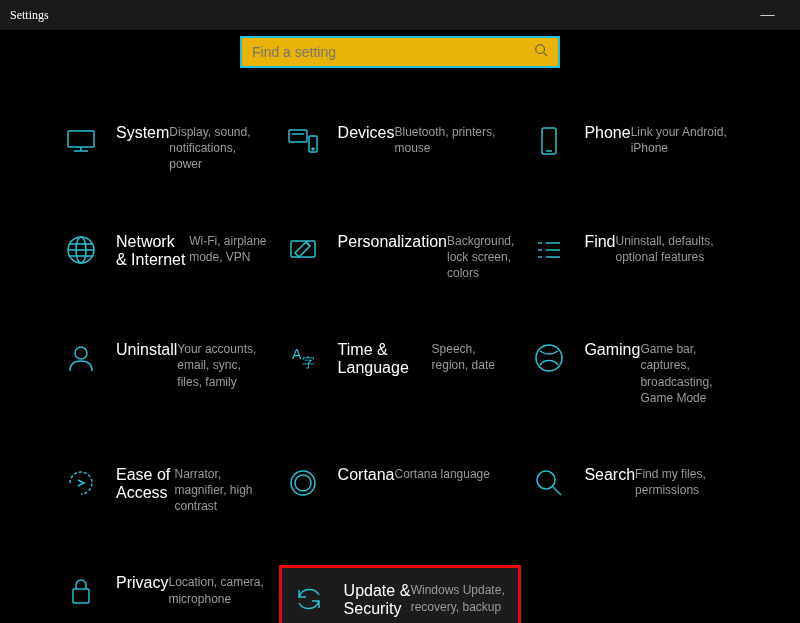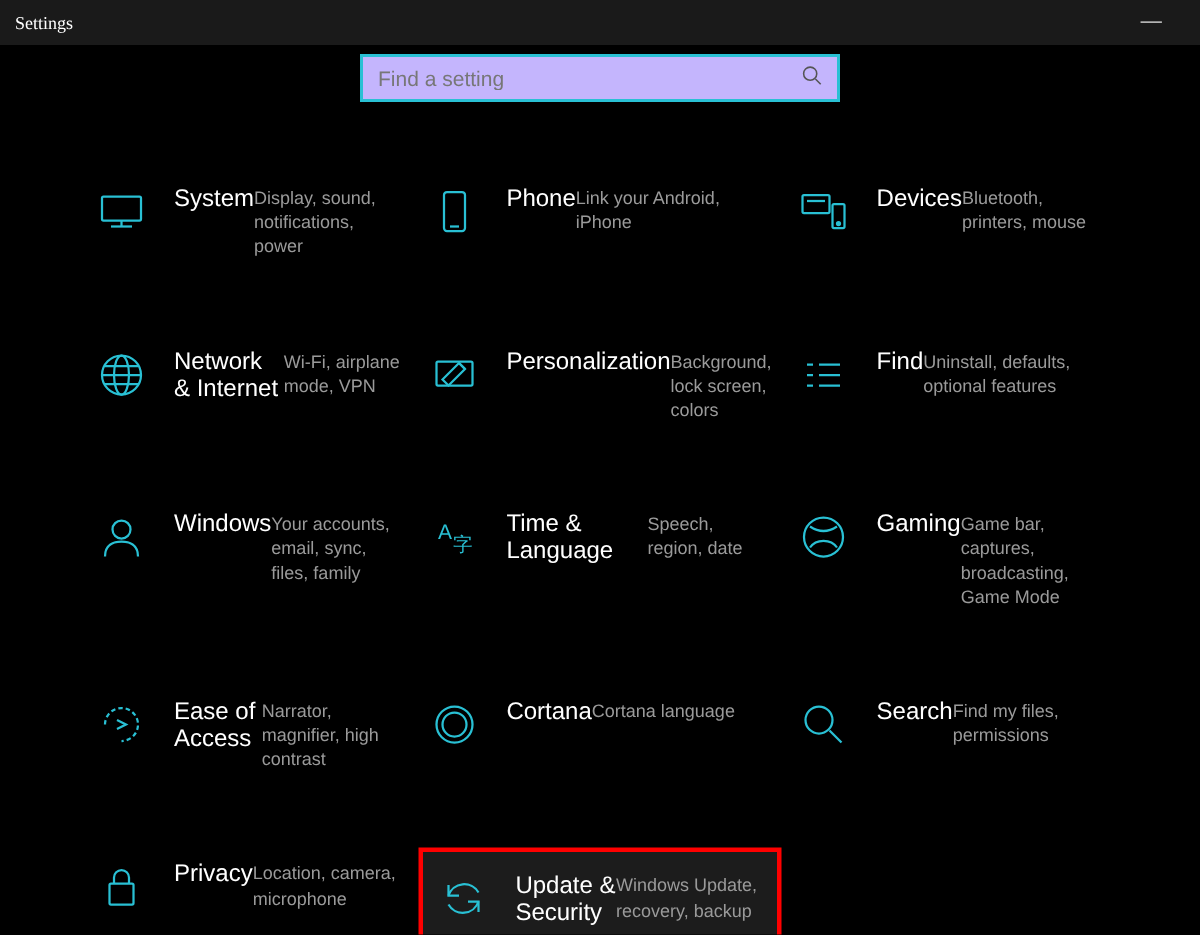--- a/index.html
+++ b/index.html
@@ -31,21 +31,21 @@
   .search-wrap {
     display: flex;
     justify-content: center;
     margin-top: 6px;
     margin-bottom: 50px;
   }
   .search-box {
     width: 320px;
     height: 32px;
     border: 2px solid #29c0d4;
-    background: #c4b5fd;
+    background: #eab308;
     display: flex;
     align-items: center;
     padding: 0 10px;
   }
   .search-input {
     flex: 1;
     border: none;
     outline: none;
     font-size: 14px;
     background: transparent;
@@ -128,42 +128,42 @@
     </span>
     <div class="tile-text">
       <span class="tile-title">System</span>
       <span class="tile-desc">Display, sound, notifications, power</span>
     </div>
   </div>
 
   <div class="tile">
     <span class="tile-icon">
       <svg viewBox="0 0 34 34">
-          <rect x="10" y="4" width="14" height="26" rx="2"></rect>
-          <line x1="14" y1="27" x2="20" y2="27"></line>
-        </svg>
-    </span>
-    <div class="tile-text">
-      <span class="tile-title">Phone</span>
-      <span class="tile-desc">Link your Android, iPhone</span>
-    </div>
-  </div>
-
-  <div class="tile">
-    <span class="tile-icon">
-      <svg viewBox="0 0 34 34">
           <rect x="3" y="6" width="18" height="12" rx="1"></rect>
           <rect x="23" y="12" width="8" height="16" rx="1"></rect>
           <circle cx="27" cy="25" r="1" fill="#29c0d4"></circle>
           <line x1="6" y1="10" x2="18" y2="10"></line>
         </svg>
     </span>
     <div class="tile-text">
       <span class="tile-title">Devices</span>
       <span class="tile-desc">Bluetooth, printers, mouse</span>
+    </div>
+  </div>
+
+  <div class="tile">
+    <span class="tile-icon">
+      <svg viewBox="0 0 34 34">
+          <rect x="10" y="4" width="14" height="26" rx="2"></rect>
+          <line x1="14" y1="27" x2="20" y2="27"></line>
+        </svg>
+    </span>
+    <div class="tile-text">
+      <span class="tile-title">Phone</span>
+      <span class="tile-desc">Link your Android, iPhone</span>
     </div>
   </div>
 
   <div class="tile">
     <span class="tile-icon">
       <svg viewBox="0 0 34 34">
           <circle cx="17" cy="17" r="13"></circle>
           <ellipse cx="17" cy="17" rx="5" ry="13"></ellipse>
           <line x1="4" y1="17" x2="30" y2="17"></line>
           <line x1="6" y1="11" x2="28" y2="11"></line>
@@ -208,21 +208,21 @@
   </div>
 
   <div class="tile">
     <span class="tile-icon">
       <svg viewBox="0 0 34 34">
           <circle cx="17" cy="12" r="6"></circle>
           <path d="M6 30 C6 22 12 20 17 20 C22 20 28 22 28 30"></path>
         </svg>
     </span>
     <div class="tile-text">
-      <span class="tile-title">Windows</span>
+      <span class="tile-title">Uninstall</span>
       <span class="tile-desc">Your accounts, email, sync, files, family</span>
     </div>
   </div>
 
   <div class="tile">
     <span class="tile-icon">
       <svg viewBox="0 0 34 34">
           <text x="6" y="18" font-size="14" fill="#29c0d4" stroke="none">A</text>
           <text x="16" y="26" font-size="13" fill="#29c0d4" stroke="none">字</text>
         </svg>

